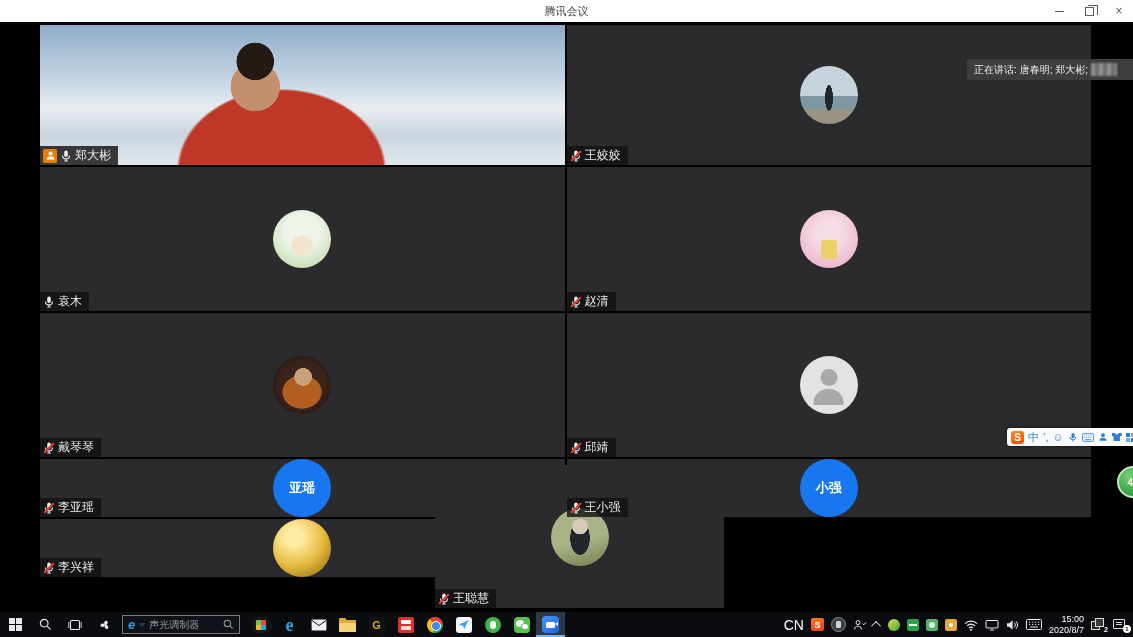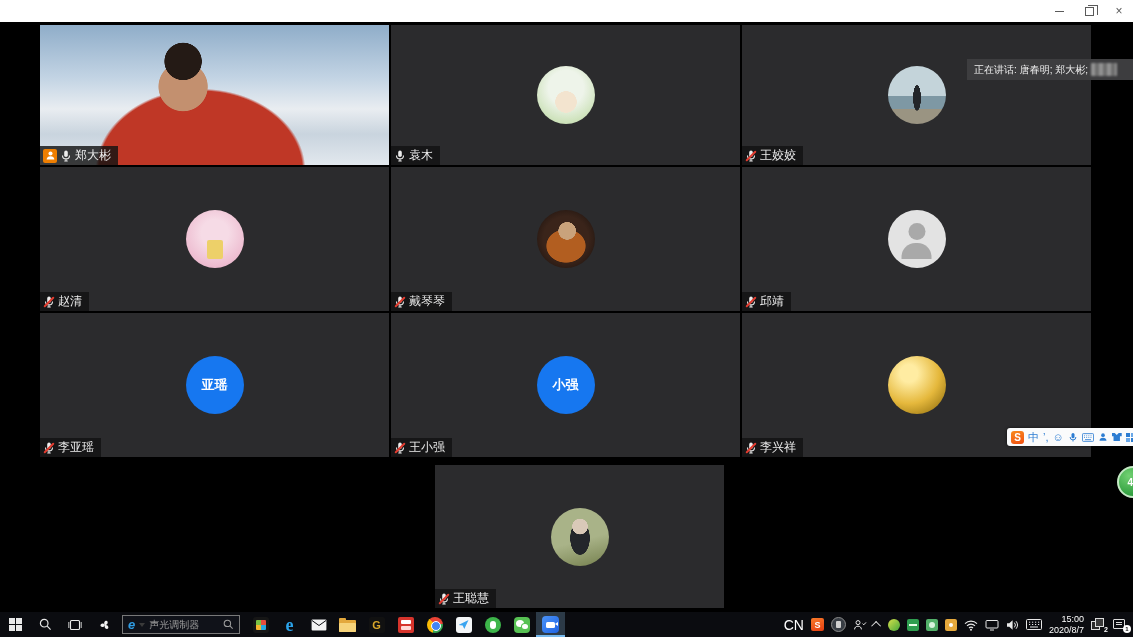--- a/index.html
+++ b/index.html
@@ -19,21 +19,21 @@
   }
   .win-controls { position:absolute; right:6px; top:0; height:22px; display:flex; align-items:center; gap:14px; }
   .wc-btn { width:16px; height:16px; display:flex; align-items:center; justify-content:center; color:#5a5a5a; font-size:12px; cursor:default; }
   .wc-min-bar { width:9px; height:1px; background:#5a5a5a; display:block; }
   .wc-restore { position:relative; width:9px; height:9px; border:1px solid #5a5a5a; background:#fff; }
   .wc-restore::before { content:""; position:absolute; top:-3px; left:2px; width:9px; height:9px; border:1px solid #5a5a5a; border-left:none; border-bottom:none; }
   
   .main { position:absolute; top:22px; left:0; right:0; height:590px; background:#000; overflow:hidden; }
   .grid {
     position:absolute; left:40px; top:3px; width:1051px;
-    display:grid; grid-template-columns:repeat(3,1fr); grid-template-rows:140px 144px 144px; gap:2px;
+    display:grid; grid-template-columns:repeat(2,1fr); grid-template-rows:140px 144px 144px; gap:2px;
   }
   .bottom-row { position:absolute; left:435px; top:443px; width:289px; height:143px; }
   .bottom-row .tile { width:100%; height:100%; }
   .tile {
     position:relative; background:#2b2b2d; overflow:hidden;
     display:flex; align-items:center; justify-content:center;
   }
   .tile--active { box-shadow: inset 0 0 0 1px #2dab1c; }
   .nametag {
     position:absolute; left:0; bottom:0; z-index:5;
@@ -190,20 +190,21 @@
   .tray-note .box::after { content:""; position:absolute; left:2px; top:2px; width:6px; height:1px; background:#ddd; box-shadow:0 2px 0 #ddd; }
   .tray-note .n { position:absolute; right:-3px; bottom:-2px; width:8px; height:8px; border-radius:50%; background:#fff; color:#111; font-size:6px; display:flex; align-items:center; justify-content:center; }
   svg { display:block; }
 </style>
 </head>
 <body>
 
 <div class="screen">
 
   <div class="titlebar">
+    <span class="title">腾讯会议</span>
     <div class="win-controls">
       <span class="wc-btn">
           <i class="wc-min-bar"></i>
         </span>
       <span class="wc-btn">
           <i class="wc-restore"></i>
         </span>
       <span class="wc-btn">×</span>
     </div>
   </div>
@@ -225,52 +226,52 @@
       <span class="mic mic--on">
         <svg width="12" height="12" viewBox="0 0 12 12">
           <rect x="4.2" y="0.6" width="3.6" height="6.4" rx="1.8" fill="currentColor"></rect>
           <path d="M2.5 5.4a3.5 3.5 0 0 0 7 0" fill="none" stroke="currentColor" stroke-width="1.1"></path>
           <path d="M6 9.2v1.6M4.3 11h3.4" stroke="currentColor" stroke-width="1.1"></path>
         </svg>
       </span>
       <span class="pname">郑大彬</span>
     </div>
   </div>
+        <div class="tile av-sea-photo">
+    <div class="avatar">
+      <span class="initials"></span>
+      <span class="persona"></span>
+    </div>
+    <div class="nametag">
+
+      <span class="mic mic--muted">
+        <svg width="12" height="12" viewBox="0 0 12 12">
+          <rect x="4.2" y="0.6" width="3.6" height="6.4" rx="1.8" fill="currentColor"></rect>
+          <path d="M2.5 5.4a3.5 3.5 0 0 0 7 0" fill="none" stroke="currentColor" stroke-width="1.1"></path>
+          <path d="M6 9.2v1.6M4.3 11h3.4" stroke="currentColor" stroke-width="1.1"></path>
+        </svg>
+      </span>
+      <span class="pname">王姣姣</span>
+    </div>
+  </div>
         <div class="tile av-cartoon-character">
     <div class="avatar">
       <span class="initials"></span>
       <span class="persona"></span>
     </div>
     <div class="nametag">
 
       <span class="mic mic--on">
         <svg width="12" height="12" viewBox="0 0 12 12">
           <rect x="4.2" y="0.6" width="3.6" height="6.4" rx="1.8" fill="currentColor"></rect>
           <path d="M2.5 5.4a3.5 3.5 0 0 0 7 0" fill="none" stroke="currentColor" stroke-width="1.1"></path>
           <path d="M6 9.2v1.6M4.3 11h3.4" stroke="currentColor" stroke-width="1.1"></path>
         </svg>
       </span>
       <span class="pname">袁木</span>
-    </div>
-  </div>
-        <div class="tile av-sea-photo">
-    <div class="avatar">
-      <span class="initials"></span>
-      <span class="persona"></span>
-    </div>
-    <div class="nametag">
-
-      <span class="mic mic--muted">
-        <svg width="12" height="12" viewBox="0 0 12 12">
-          <rect x="4.2" y="0.6" width="3.6" height="6.4" rx="1.8" fill="currentColor"></rect>
-          <path d="M2.5 5.4a3.5 3.5 0 0 0 7 0" fill="none" stroke="currentColor" stroke-width="1.1"></path>
-          <path d="M6 9.2v1.6M4.3 11h3.4" stroke="currentColor" stroke-width="1.1"></path>
-        </svg>
-      </span>
-      <span class="pname">王姣姣</span>
     </div>
   </div>
         <div class="tile av-pink-cartoon">
     <div class="avatar">
       <span class="initials"></span>
       <span class="persona"></span>
     </div>
     <div class="nametag">
 
       <span class="mic mic--muted">

